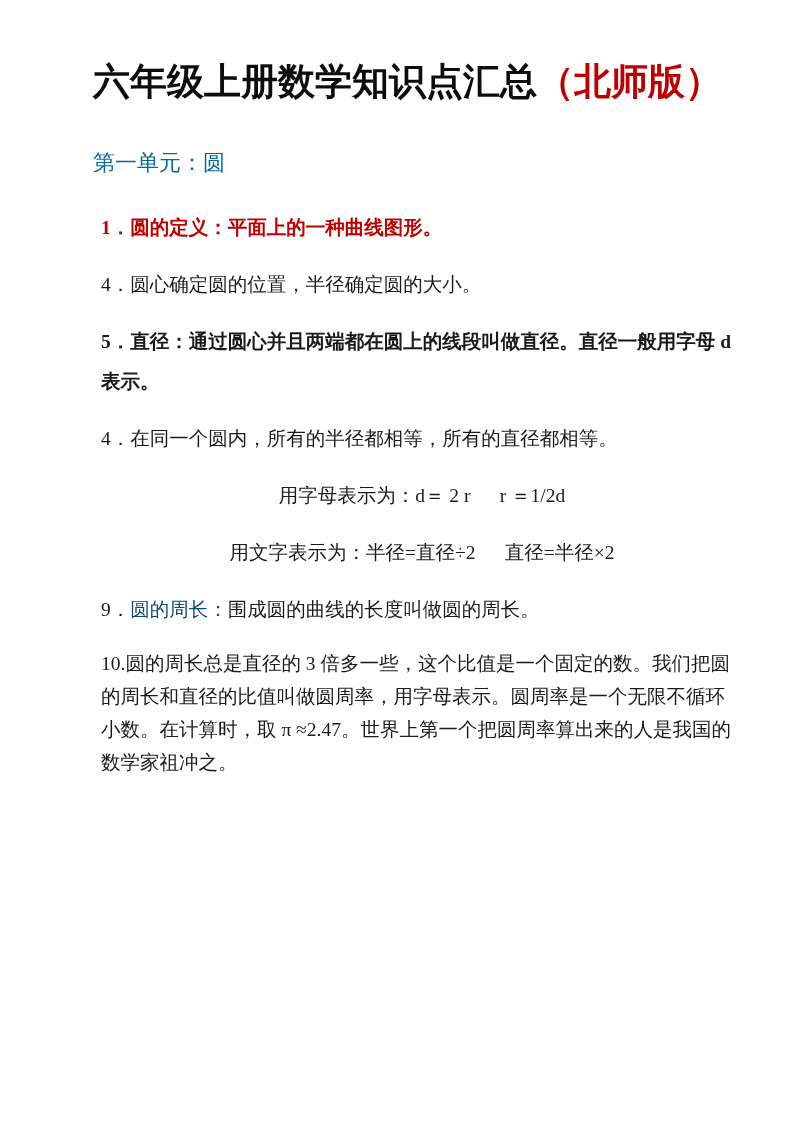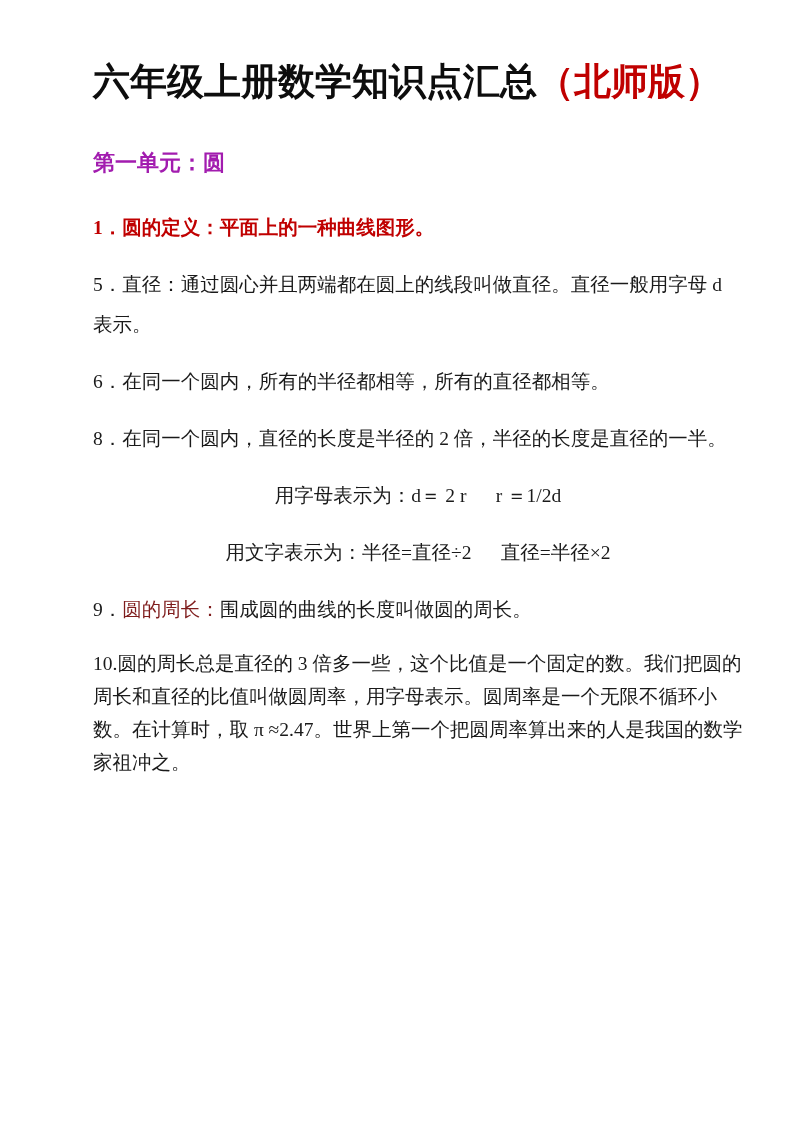--- a/index.html
+++ b/index.html
@@ -27,70 +27,71 @@
     letter-spacing: 0px;
     color: #0d0d0d;
     white-space: nowrap;
   }
   .doc-title .edition {
     color: #c00000;
   }
   .section-heading {
     margin: 42px 0 30px 0;
     font-size: 22px;
-    font-weight: 700;
+    font-weight: 400;
     line-height: 30px;
-    color: #a21caf;
+    color: #0369a1;
   }
   .p {
-    margin: 0 0 17px 0;
+    margin: 0 0 17px 8px;
     font-size: 19.5px;
     line-height: 40px;
     color: #1a1a1a;
     text-align: left;
   }
   .p-red {
     color: #c00000;
     font-weight: bold;
   }
   .gap-lg {
     margin-top: 12px;
+    font-weight: bold;
   }
   .p-tight {
     line-height: 33px;
   }
   .formula {
     white-space: pre-wrap;
     text-align: center;
   }
   .label-red {
-    color: #7f1d1d;
+    color: #0c4a6e;
     text-align: right;
   }
 </style>
 </head>
 <body>
 
 <div class="page">
 
   <h1 class="doc-title"><span>六年级上册数学知识点汇总</span><span class="edition">（北师版）</span></h1>
 
   <h2 class="section-heading">第一单元：圆</h2>
 
   <p class="p p-red">1．圆的定义：平面上的一种曲线图形。</p>
 
 
 
+  <p class="p">4．圆心确定圆的位置，半径确定圆的大小。</p>
 
   <p class="p gap-lg">5．直径：通过圆心并且两端都在圆上的线段叫做直径。直径一般用字母 d 表示。</p>
 
-  <p class="p">6．在同一个圆内，所有的半径都相等，所有的直径都相等。</p>
+  <p class="p">4．在同一个圆内，所有的半径都相等，所有的直径都相等。</p>
 
 
-  <p class="p">8．在同一个圆内，直径的长度是半径的 2 倍，半径的长度是直径的一半。</p>
 
   <p class="p formula">用字母表示为：d＝ 2 r      r ＝1/2d</p>
 
   <p class="p formula">用文字表示为：半径=直径÷2      直径=半径×2</p>
 
   <p class="p"><span>9．</span><span class="label-red">圆的周长：</span><span>围成圆的曲线的长度叫做圆的周长。</span></p>
 
   <p class="p p-tight">10.圆的周长总是直径的 3 倍多一些，这个比值是一个固定的数。我们把圆的周长和直径的比值叫做圆周率，用字母表示。圆周率是一个无限不循环小数。在计算时，取 π ≈2.47。世界上第一个把圆周率算出来的人是我国的数学家祖冲之。</p>
 
 </div>

